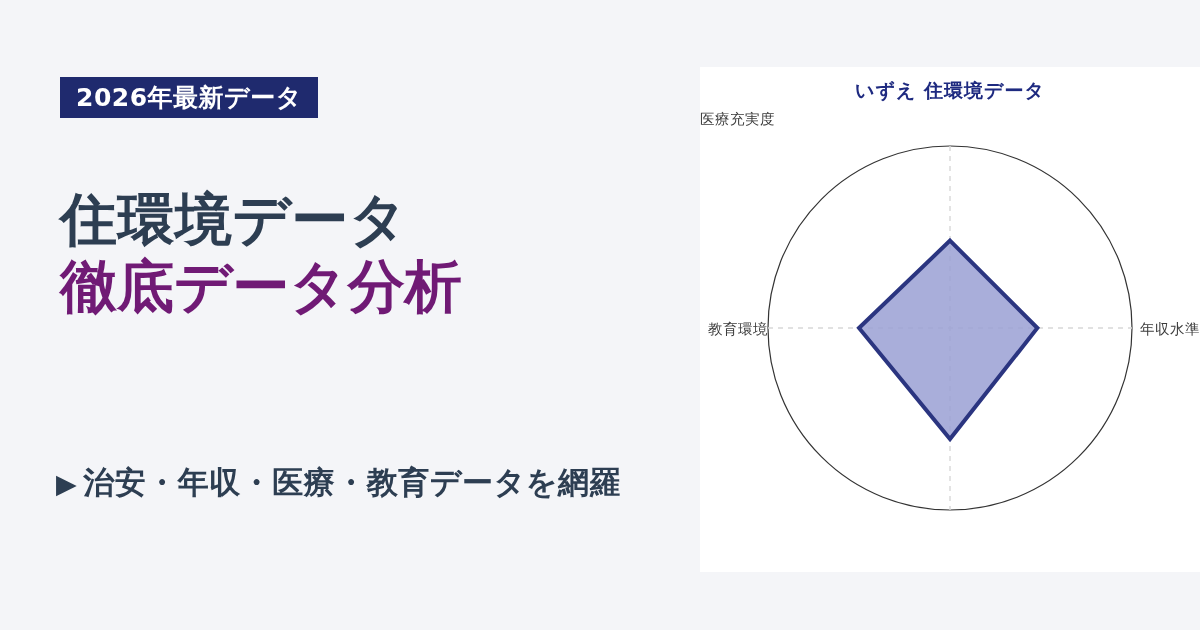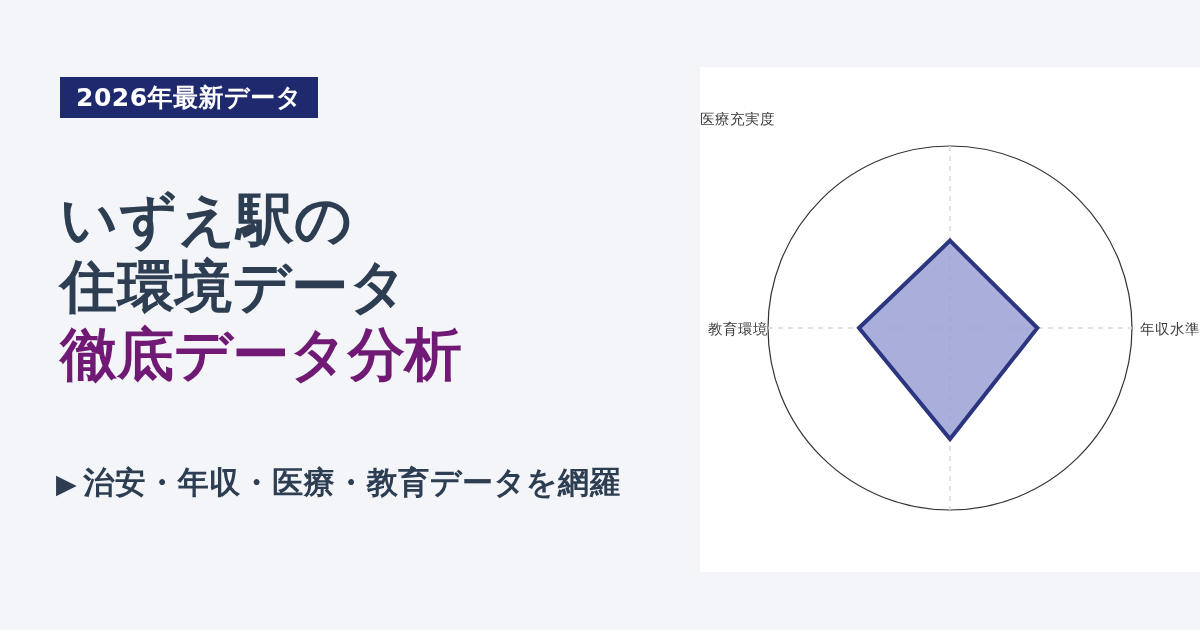--- a/index.html
+++ b/index.html
@@ -141,34 +141,34 @@
 
 <div class="og-card">
 
   <div class="left-col">
 
     <div class="badge">
       <span>2026年最新データ</span>
     </div>
 
     <div class="headline">
-      <span class="headline-line">いずえ駅の</span>
       <span class="headline-line">住環境データ</span>
       <span class="headline-line accent">徹底データ分析</span>
     </div>
 
     <div class="subline">
       <span class="tri">▶</span>
       <span>治安・年収・医療・教育データを網羅</span>
     </div>
 
   </div>
 
   <div class="chart-panel">
 
+    <div class="chart-title">いずえ 住環境データ</div>
 
     <div class="radar-wrap">
 
       <svg id="radar-svg" width="500" height="505" viewBox="0 0 500 505" xmlns="http://www.w3.org/2000/svg">
         <g>
           <circle id="outer-ring" cx="250" cy="261" r="182" fill="none" stroke="#333333" stroke-width="1.2"></circle>
           <line id="axis-v" x1="250" y1="79" x2="250" y2="443" stroke="#d8d8d8" stroke-width="1.4" stroke-dasharray="5 5"></line>
           <line id="axis-h" x1="68" y1="261" x2="432" y2="261" stroke="#d8d8d8" stroke-width="1.4" stroke-dasharray="5 5"></line>
         </g>
         <polygon id="radar-polygon" points="250.00,173.64 337.36,261.00 250.00,372.02 159.00,261.00" fill="#9aa0d4" fill-opacity="0.85" stroke="#2b3580" stroke-width="4" stroke-linejoin="miter"></polygon>

